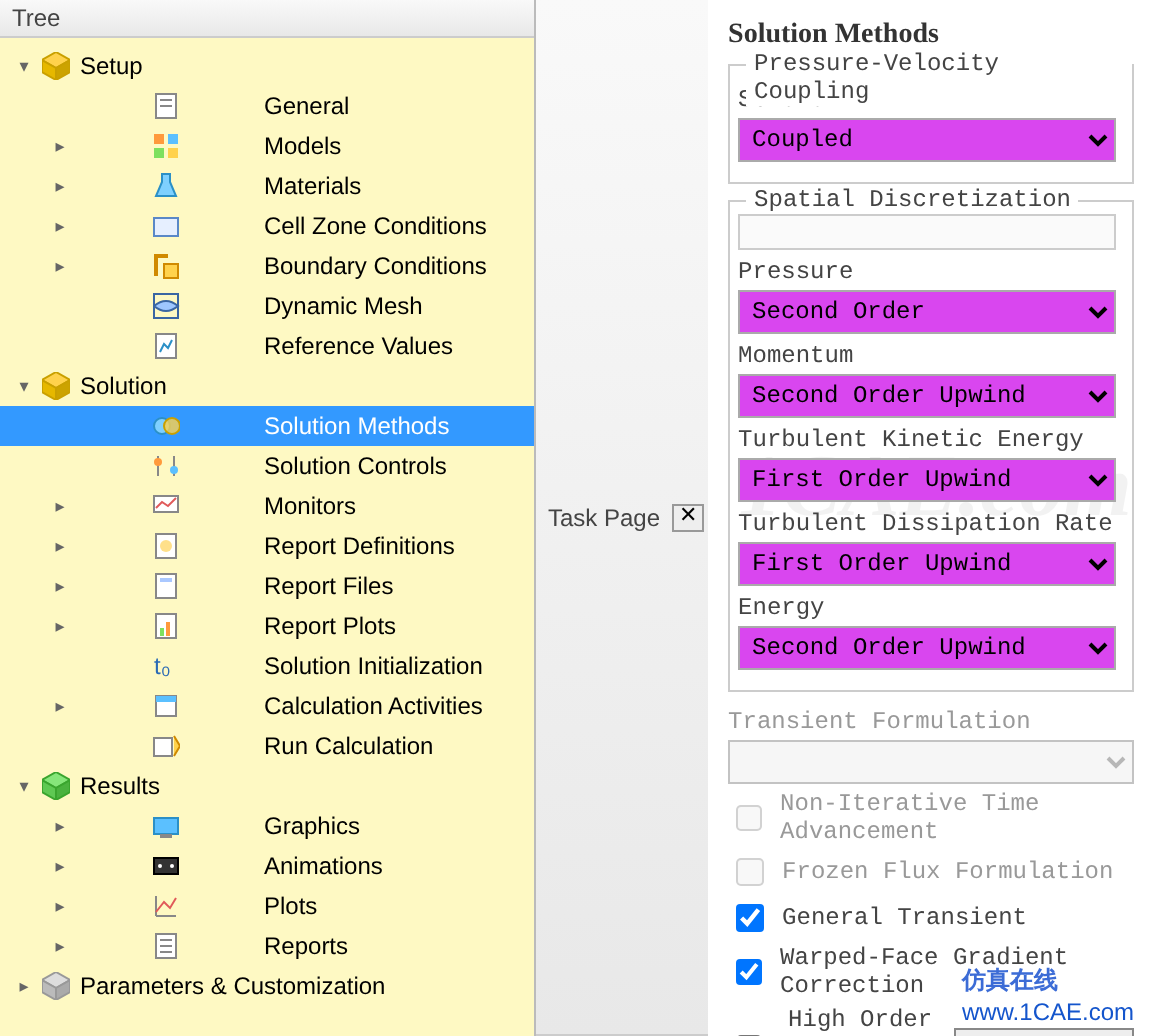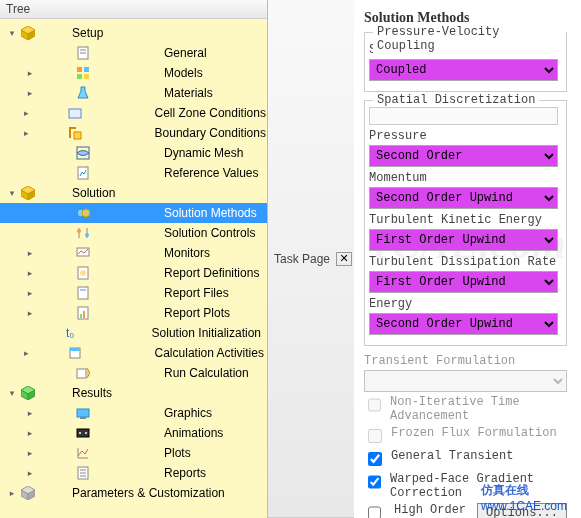--- a/index.html
+++ b/index.html
@@ -7,39 +7,39 @@
 
 
 .tree-panel { width: 268px; background: #fef9c3; display: flex; flex-direction: column; border-right: 1px solid #bbb; }
 .panel-title { padding: 2px 6px; font-size: 12px; color: #444; background: linear-gradient(#f9f9f9,#e8e8e8); border-bottom: 1px solid #ccc; }
 .tree { flex: 1; overflow: auto; padding: 4px 0; }
 .node { display: flex; align-items: center; height: 20px; white-space: nowrap; cursor: default; }
 .node.selected { background: #3399ff; color: #fff; }
 .twisty { width: 12px; height: 12px; display: inline-flex; align-items: center; justify-content: center; margin-right: 2px; color: #666; font-size: 9px; }
 .icon { width: 16px; height: 16px; margin-right: 4px; display: inline-flex; align-items: center; justify-content: center; }
 .icon svg { width: 14px; height: 14px; }
-.lbl { padding-right: 6px; margin-left: 32px; }
+.lbl { padding-right: 6px; }
 .ind1 { padding-left: 6px; } .ind2 { padding-left: 24px; gap: 37px; }
 
 
 .task-panel { flex: 1; background: #fff; display: flex; flex-direction: row; position: relative; }
 .task-title-bar { display: flex; align-items: center; background: linear-gradient(#f9f9f9,#e8e8e8); border-bottom: 1px solid #ccc; }
 .task-title { flex: 1; padding: 2px 6px; color: #444; }
 .close-btn { width: 16px; height: 14px; font-family: Arial; font-size: 11px; line-height: 11px; text-align: center; border: 1px solid #999; background: #eee; margin-right: 2px; cursor: pointer; }
 .form { flex: 1; overflow: auto; padding: 8px 14px 6px 10px; position: relative; }
 .section-heading { font-family: "Times New Roman", serif; font-weight: bold; font-size: 14px; color: #333; margin: 2px 0 6px 0; }
 .groupbox { border: 1px solid #ccc; padding: 6px 8px 10px 4px; margin-bottom: 8px; position: relative; }
 .groupbox .legend { position: absolute; top: -8px; left: 8px; background: #fff; padding: 0 4px; font-family: "Courier New", monospace; color: #444; }
 .field-label { font-family: Liberation Mono, monospace; color: #444; margin: 4px 0 2px 0; }
 .s-label { font-family: "Courier New", monospace; color: #444; }
 .disabled { color: #999; }
 .select-wrap { position: relative; }
 select { width: 100%; height: 22px; font-family: "Courier New", monospace; font-size: 12px; border: 1px solid #aaa; background: #d946ef; padding: 1px 2px; }
 .select-wrap.disabled select { color: #999; background: #f3f3f3; }
-.chk-row { display: flex; align-items: flex-start; gap: 6px; margin: 3px 0; font-family: "Courier New", monospace; color: #444; }
+.chk-row { display: flex; align-items: center; gap: 6px; margin: 3px 0; font-family: "Courier New", monospace; color: #444; }
 .chk-row.disabled { color: #999; }
 .chk-row input[type=checkbox] { width: 14px; height: 14px; }
 .btn { font-family: "Courier New", monospace; padding: 2px 8px; border: 1px solid #888; background: #eee; cursor: pointer; display: inline-block; }
 .footer-link { position: absolute; right: 14px; bottom: 5px; font-family: "Microsoft YaHei", sans-serif; font-size: 12px; }
 .footer-link a { color: #1455cc; text-decoration: none; }
 .footer-link .zh { color: #3c6cd6; font-weight: bold; }
 
 
 .wm { position: absolute; left: 50%; top: 47%; transform: translate(-50%,-50%); font-size: 44px; font-weight: bold; color: rgba(0,0,0,0.05); font-family: "Times New Roman", serif; font-style: italic; pointer-events: none; }
 </style>

